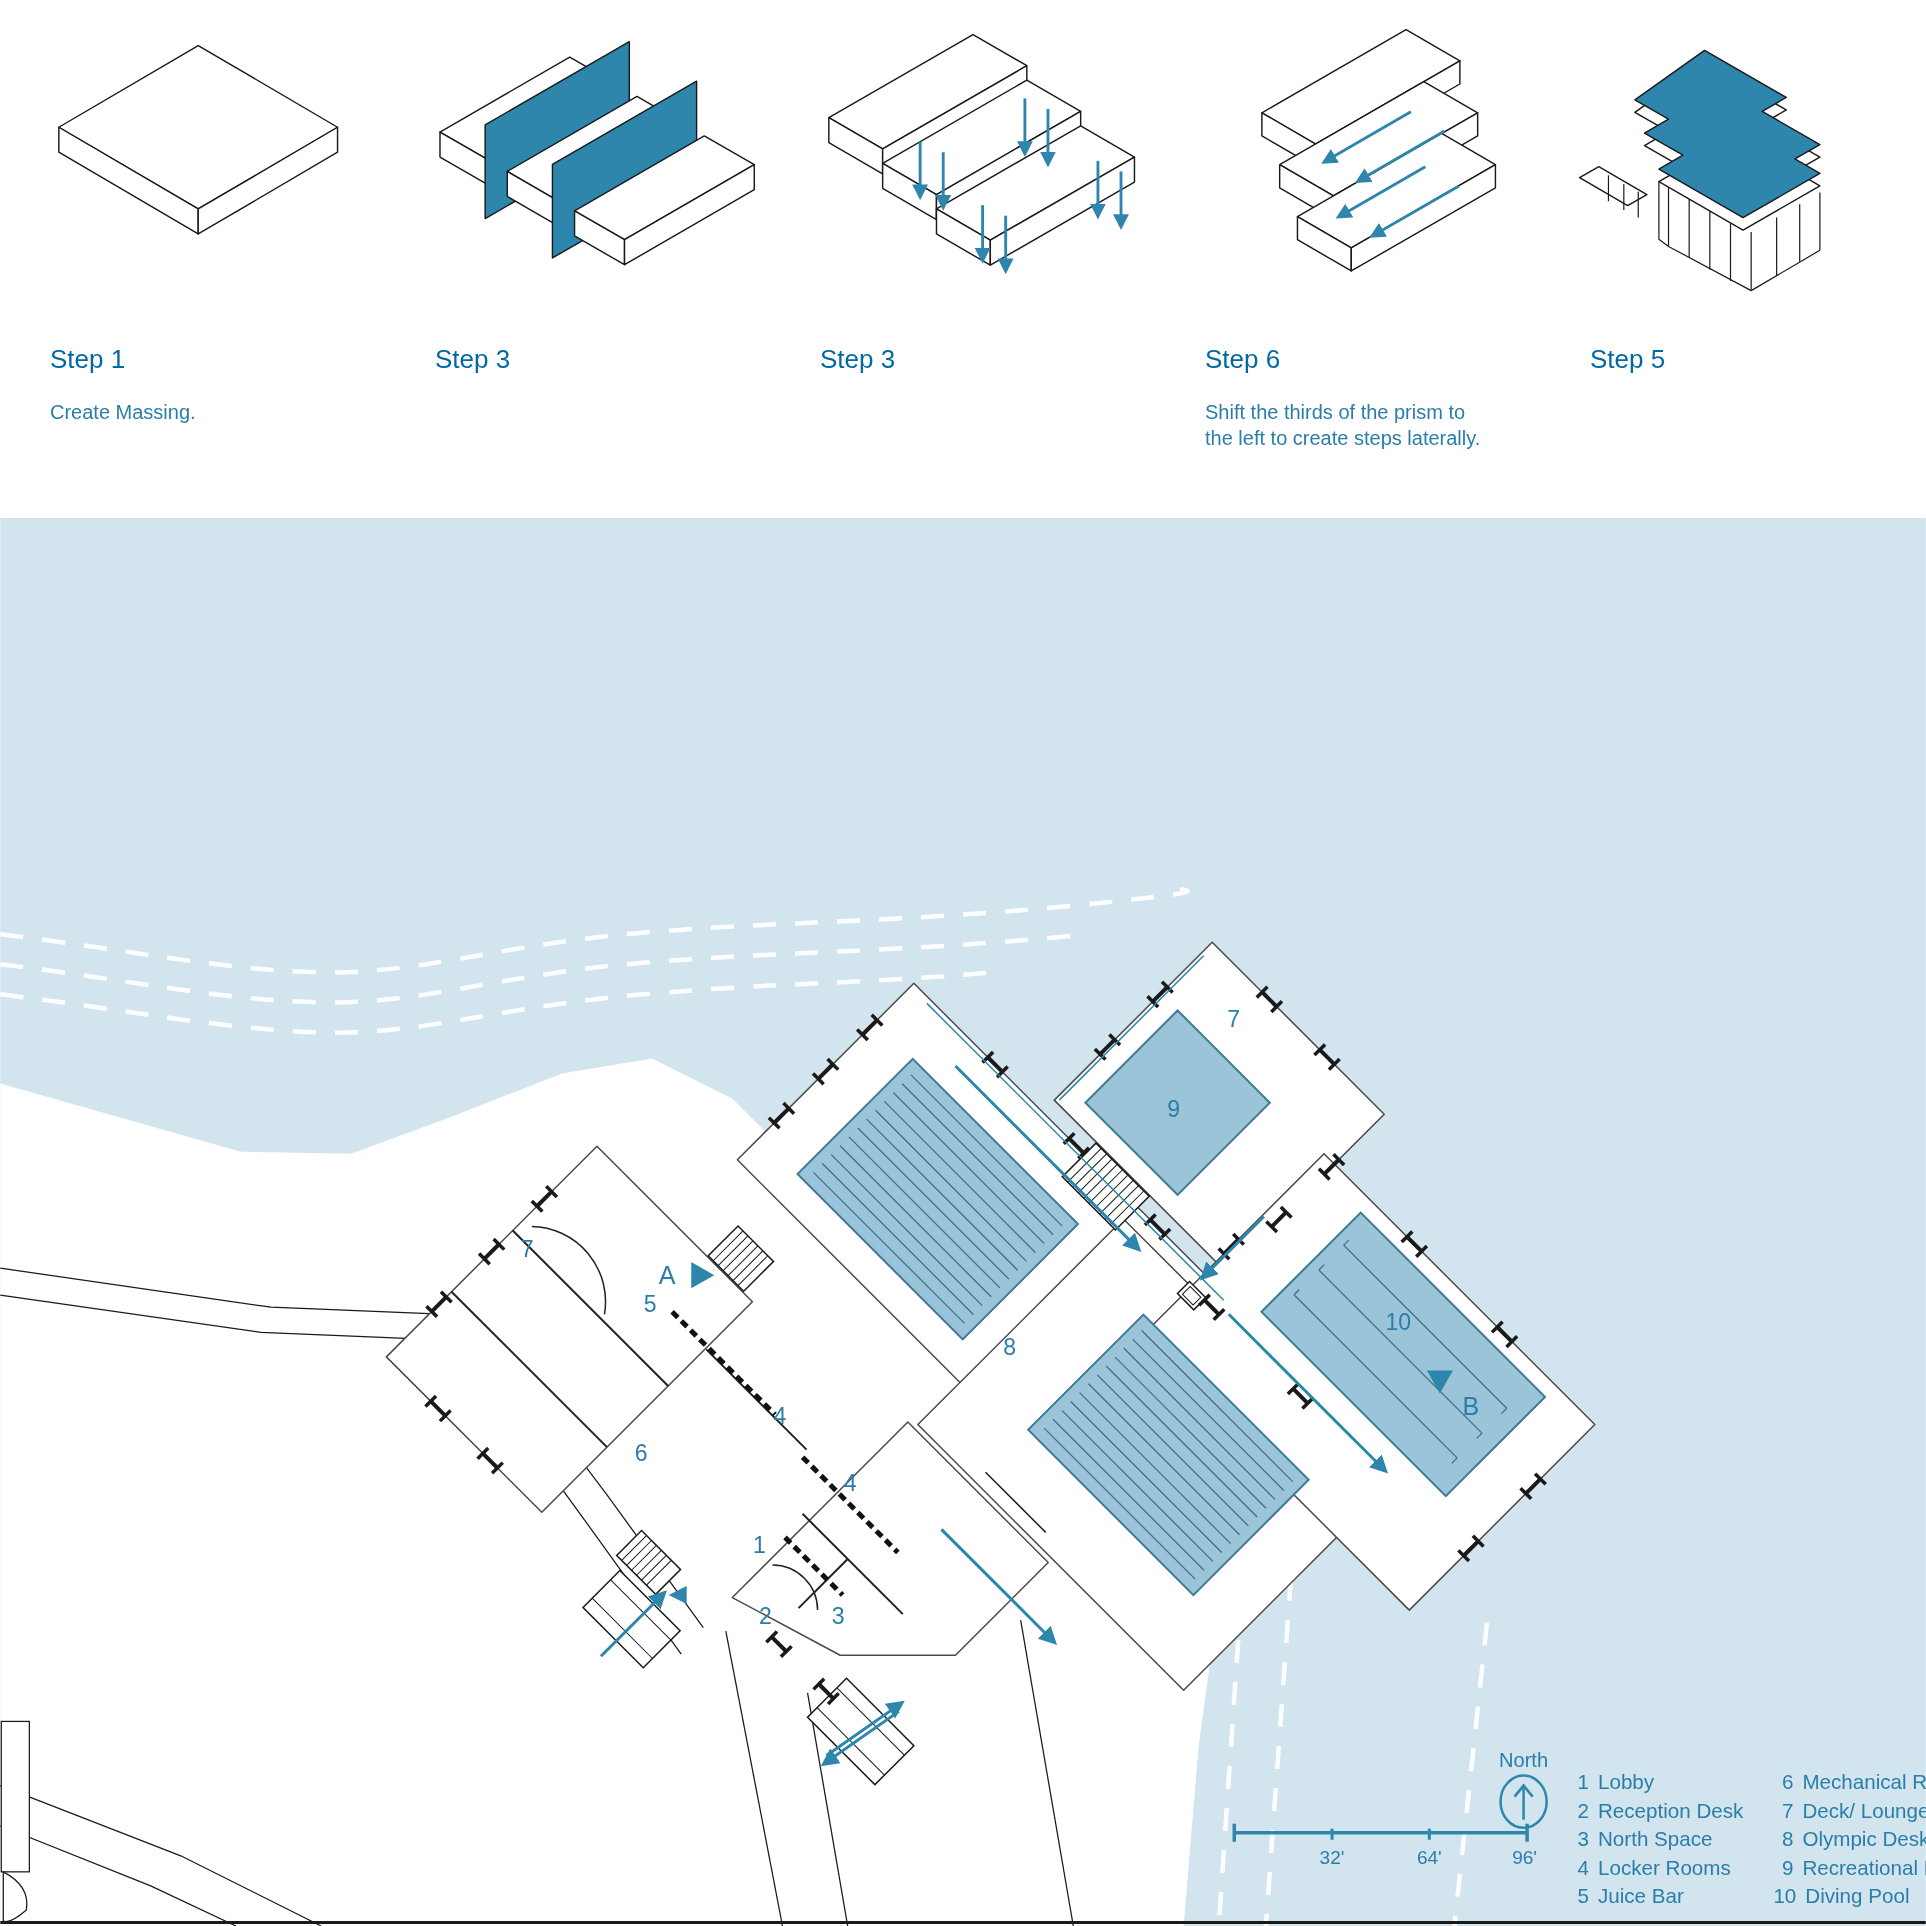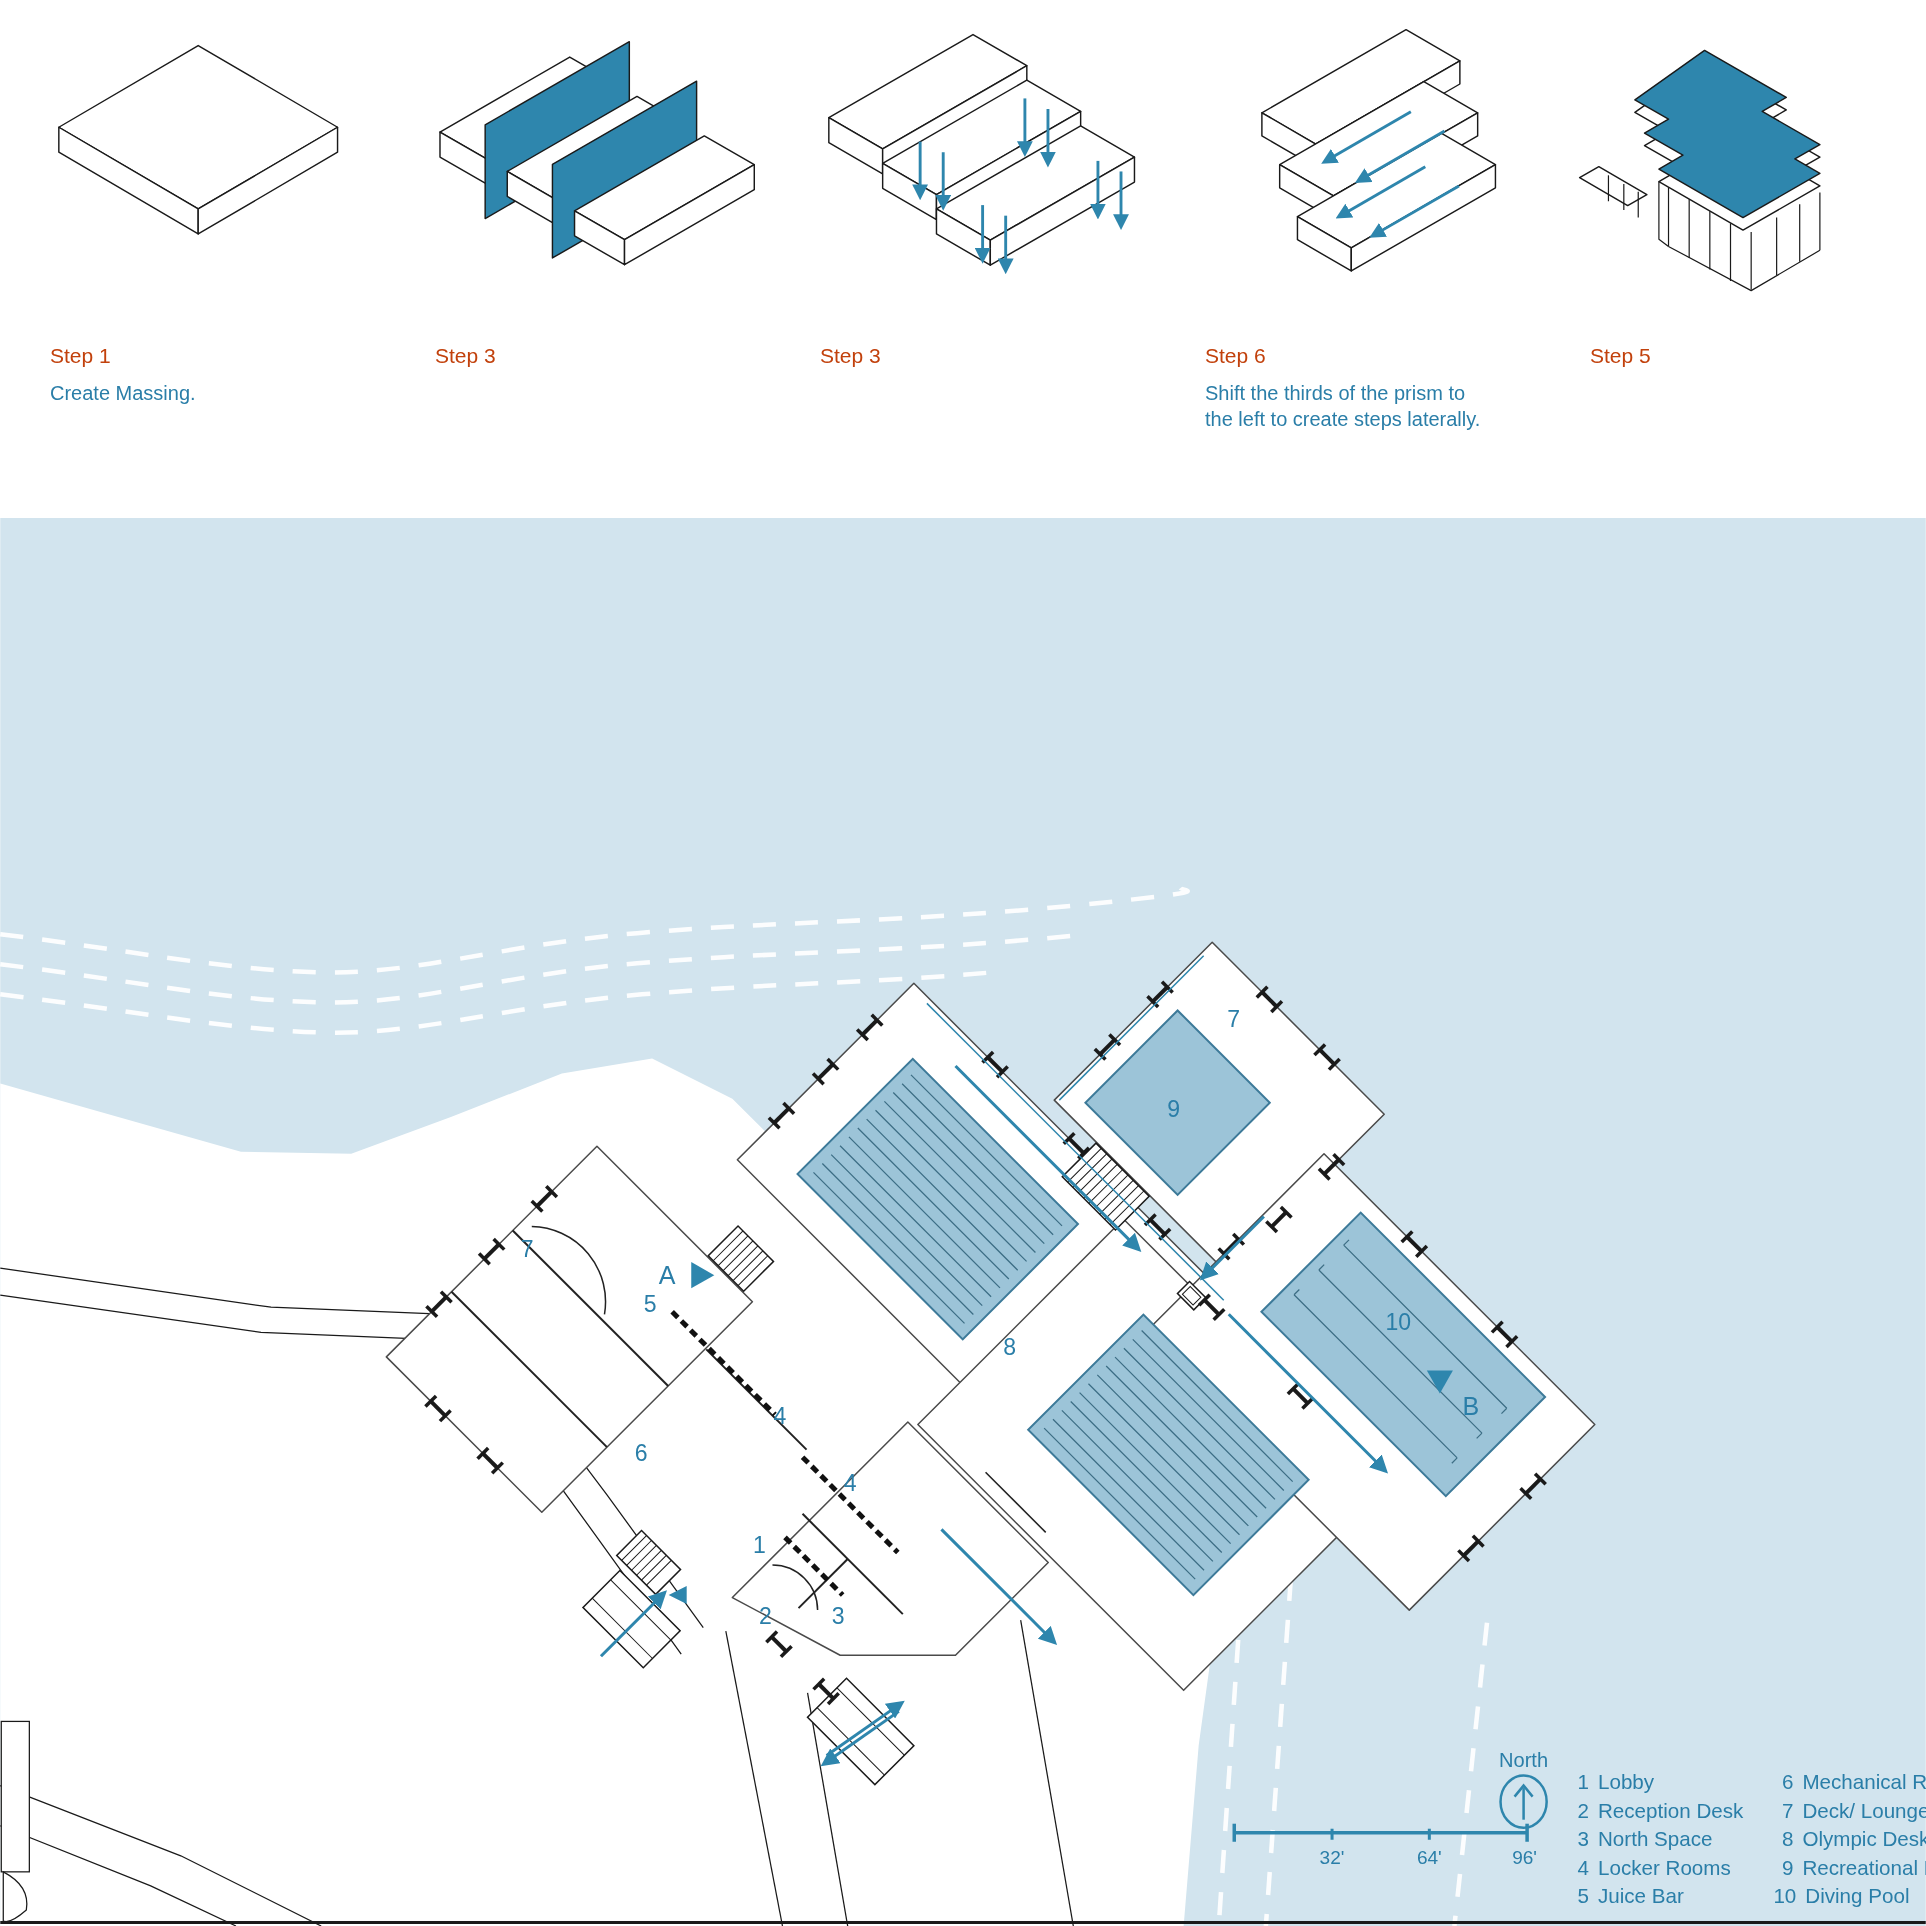--- a/index.html
+++ b/index.html
@@ -2,22 +2,22 @@
 <html style="font-size:8px"><head>
 <meta charset="utf-8">
 <style>
   html,body{margin:0;padding:0;background:#ffffff;}
   .canvas{position:relative;width:1926px;height:1926px;background:#ffffff;
           font-family:"Liberation Sans", sans-serif;overflow:hidden;}
   .steps-row{position:absolute;left:0;top:0;width:1926px;height:518px;background:#ffffff;
              display:grid;grid-template-columns:repeat(5,385px);}
   .step{position:relative;padding:15px 15px 0 30px;}
   .step svg{display:block;width:346px;height:311px;}
-  .step-title{margin:18px 0 0 20px;font-size:21px;color:#c2410c;}
-  .step-desc{margin:12px 0 0 20px;font-size:20px;line-height:1.32;color:#2A7EA8;width:291px;}
+  .step-title{margin:18px 0 0 20px;font-size:26px;color:#0369a1;}
+  .step-desc{margin:24px 0 0 20px;font-size:20px;line-height:1.32;color:#2A7EA8;width:291px;}
   .site{position:absolute;left:0;top:518px;width:1926px;height:1408px;}
   .legend{position:absolute;left:1569px;top:1770px;display:flex;gap:30px;color:#2A7EA8;font-size:20.6px;}
   .legend .col{display:flex;flex-direction:column;gap:4.5px;}
   .legend .row{display:flex;gap:9px;white-space:nowrap;}
   .legend .num{min-width:20px;text-align:right;}
   svg text{font-family:"Liberation Sans", sans-serif;}
 </style>
 </head>
 <body>
 

